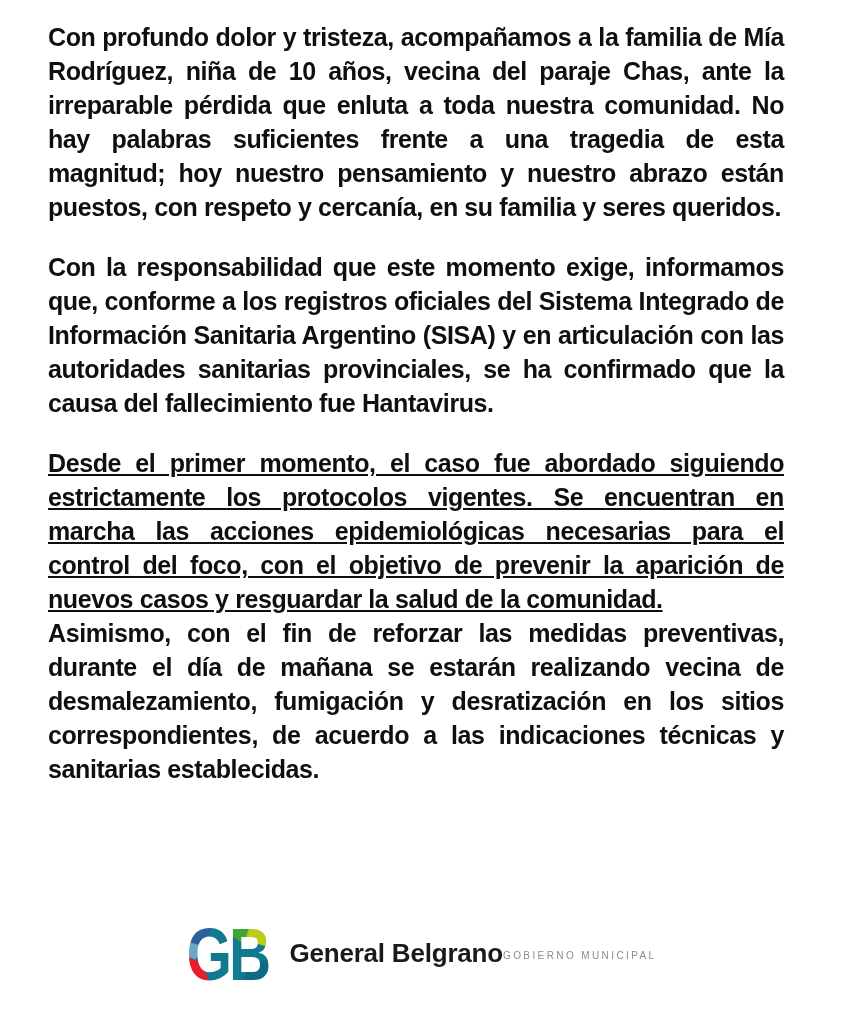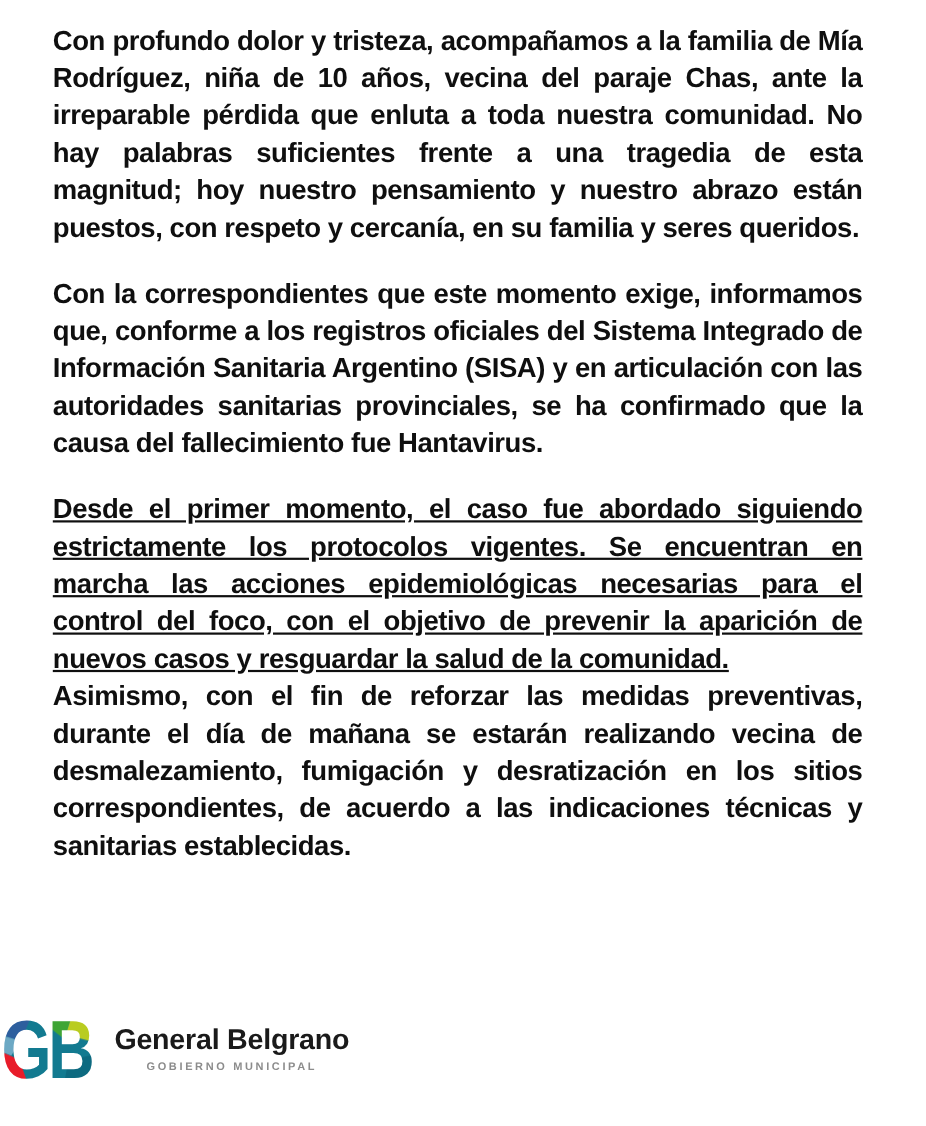--- a/index.html
+++ b/index.html
@@ -34,55 +34,56 @@
   .content p.joined {
     margin-bottom: 0;
     text-decoration: underline;
   }
   .footer {
     position: absolute;
     left: 0;
     right: 0;
     top: 922px;
     display: flex;
+    justify-content: center;
     align-items: center;
     gap: 16px;
   }
   .monogram {
     display: block;
   }
   .org-block {
     display: flex;
-    flex-direction: column;
+    flex-direction: row;
     align-items: center;
   }
   .org-name {
     font-size: 26px;
     font-weight: 700;
     color: #1a1a1a;
     letter-spacing: -0.2px;
     white-space: nowrap;
   }
   .org-subtitle {
     margin-top: 4px;
     font-size: 10px;
-    font-weight: 700;
+    font-weight: 400;
     color: #8c8c8c;
     letter-spacing: 2.4px;
     white-space: nowrap;
   }
 </style>
 </head>
 <body>
 
 <div class="page">
 
   <main class="content">
     <p>Con profundo dolor y tristeza, acompañamos a la familia de Mía Rodríguez, niña de 10 años, vecina del paraje Chas, ante la irreparable pérdida que enluta a toda nuestra comunidad. No hay palabras suficientes frente a una tragedia de esta magnitud; hoy nuestro pensamiento y nuestro abrazo están puestos, con respeto y cercanía, en su familia y seres queridos.</p>
-    <p>Con la correspondientes que este momento exige, informamos que, conforme a los registros oficiales del Sistema Integrado de Información Sanitaria Argentino (SISA) y en articulación con las autoridades sanitarias provinciales, se ha confirmado que la causa del fallecimiento fue Hantavirus.</p>
+    <p>Con la responsabilidad que este momento exige, informamos que, conforme a los registros oficiales del Sistema Integrado de Información Sanitaria Argentino (SISA) y en articulación con las autoridades sanitarias provinciales, se ha confirmado que la causa del fallecimiento fue Hantavirus.</p>
     <p class="joined">Desde el primer momento, el caso fue abordado siguiendo estrictamente los protocolos vigentes. Se encuentran en marcha las acciones epidemiológicas necesarias para el control del foco, con el objetivo de prevenir la aparición de nuevos casos y resguardar la salud de la comunidad.</p>
     <p>Asimismo, con el fin de reforzar las medidas preventivas, durante el día de mañana se estarán realizando vecina de desmalezamiento, fumigación y desratización en los sitios correspondientes, de acuerdo a las indicaciones técnicas y sanitarias establecidas.</p>
   </main>
 
   <footer class="footer">
     <svg class="monogram" width="88" height="62" viewBox="0 0 94 66" xmlns="http://www.w3.org/2000/svg">
       <defs>
         <pattern id="gbpat" patternUnits="userSpaceOnUse" x="0" y="0" width="122" height="66">
           <rect x="0" y="0" width="122" height="66" fill="#127a90"></rect>
           <polygon points="0,0 40,0 26,26 0,20" fill="#2d5f9e"></polygon>

